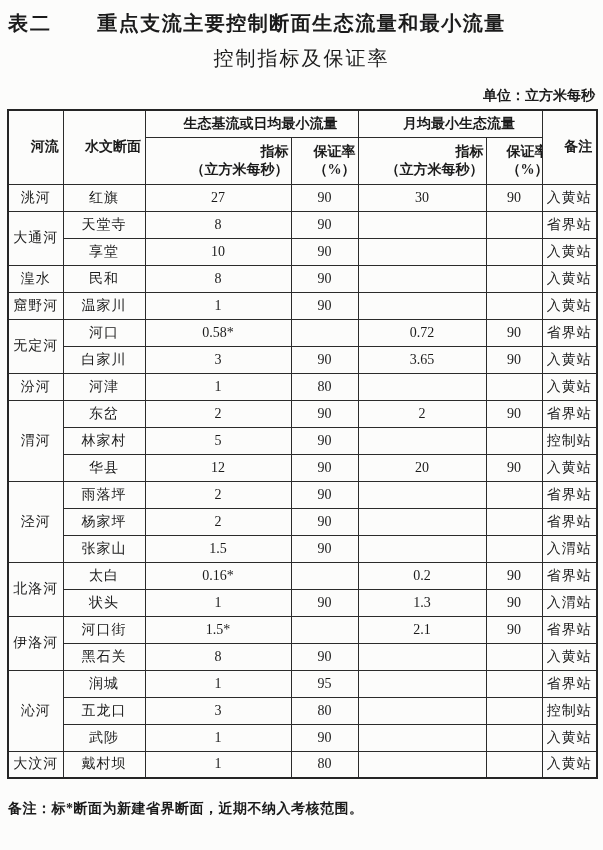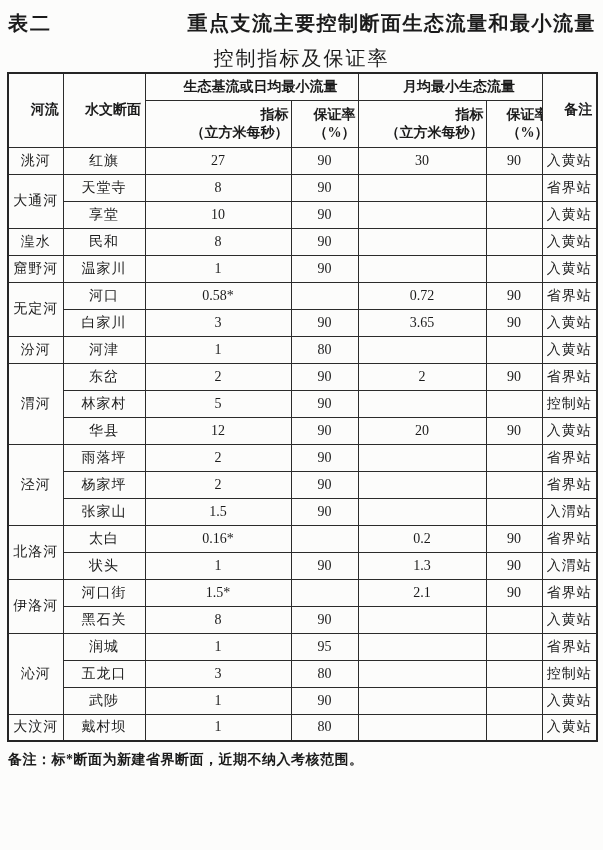--- a/index.html
+++ b/index.html
@@ -10,21 +10,21 @@
     height: 850px;
     margin: 0 auto;
     background: #fcfcfb;
     color: #1b1b1b;
     font-family: "Liberation Serif", "DejaVu Serif", serif;
     padding: 6px 7px 0 7px;
     overflow: hidden;
   }
   .title-line1 {
     position: relative;
-    text-align: right;
+    text-align: center;
     font-size: 20px;
     font-weight: bold;
     letter-spacing: 1.5px;
     margin-top: 3px;
     height: 28px;
     line-height: 28px;
   }
   .table-no {
     position: absolute;
     left: 1px;
@@ -62,38 +62,39 @@
     overflow: hidden;
     white-space: nowrap;
   }
   thead th { font-size: 14px; font-weight: bold; padding-left: 20px; }
   tr.group-row th { height: 27px; }
   tr.sub-row th { height: 47px; }
   .two-line div { line-height: 1.25; text-align: right; }
   tbody td { height: 27px; font-size: 14px; }
   td.river, td.section, td.remark { letter-spacing: 1px; }
   .footnote {
-    margin-top: 9px;
+    margin-top: 21px;
     font-size: 14px;
     font-weight: bold;
     letter-spacing: 0.5px;
     padding-left: 1px;
   }
 </style>
 </head>
 <body>
 
 <div class="page">
 
   <div class="title-line1">
     <span class="table-no">表二</span>
     <span>重点支流主要控制断面生态流量和最小流量</span>
   </div>
   <div class="title-line2">控制指标及保证率</div>
 
+  <div class="unit-note">单位：立方米每秒</div>
 
   <table>
     <colgroup>
       <col style="width:55px">
       <col style="width:82px">
       <col style="width:146px">
       <col style="width:67px">
       <col style="width:128px">
       <col style="width:56px">
       <col style="width:55px">

